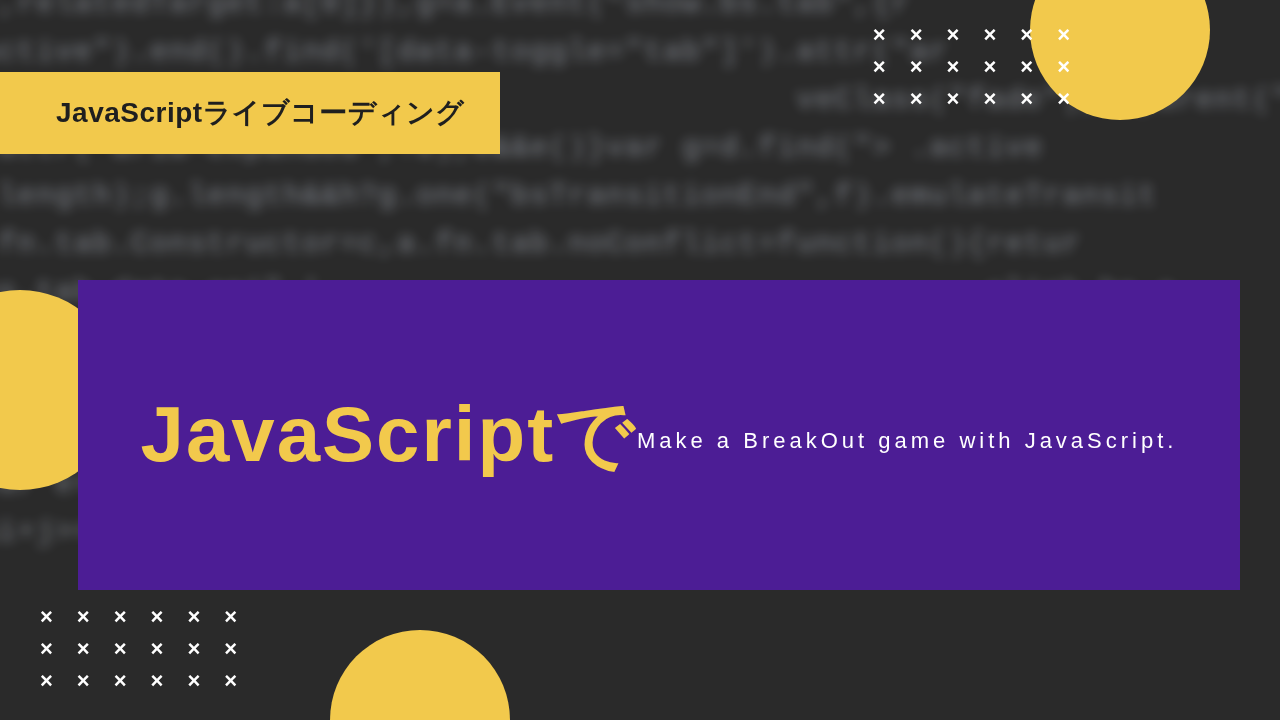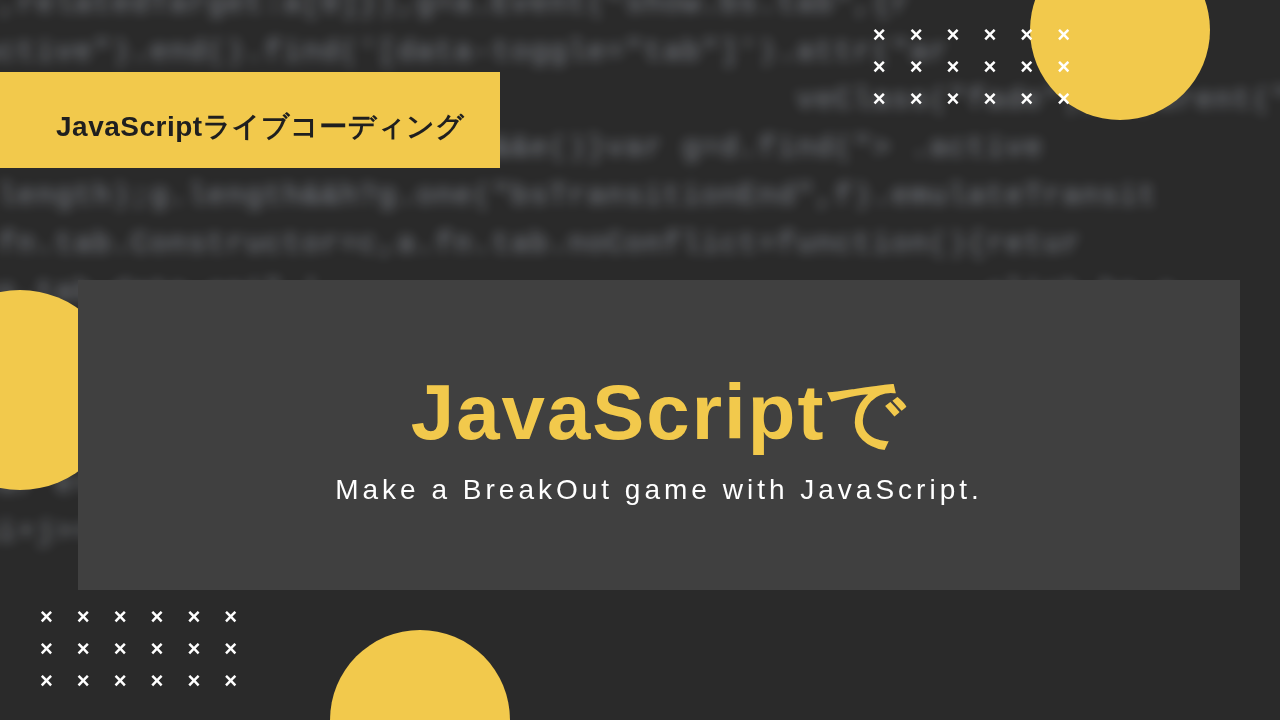--- a/index.html
+++ b/index.html
@@ -81,48 +81,48 @@
 
   
   .tag {
     position: absolute;
     top: 72px;
     left: 0;
     background: #f2c94c;
     color: #1f1f1f;
     font-weight: 700;
     font-size: 28px;
-    padding: 36px 36px 22px 56px;
+    padding: 22px 36px 22px 56px;
     letter-spacing: 0.5px;
   }
 
   
   .panel {
     position: absolute;
     left: 78px;
     right: 40px;
     top: 280px;
     height: 310px;
-    background: #404040;
+    background: #4c1d95;
     display: flex;
-    flex-direction: column;
+    flex-direction: row;
     align-items: center;
     justify-content: center;
   }
   .panel .title {
     color: #f2c94c;
     font-weight: 800;
     font-size: 78px;
     line-height: 1.25;
     text-align: center;
     letter-spacing: 2px;
   }
   .panel .subtitle {
     color: #ffffff;
-    font-size: 28px;
+    font-size: 22px;
     letter-spacing: 4px;
     margin-top: 12px;
     font-weight: 500;
   }
 </style>
 </head>
 <body>
 
 <div class="stage">
 

